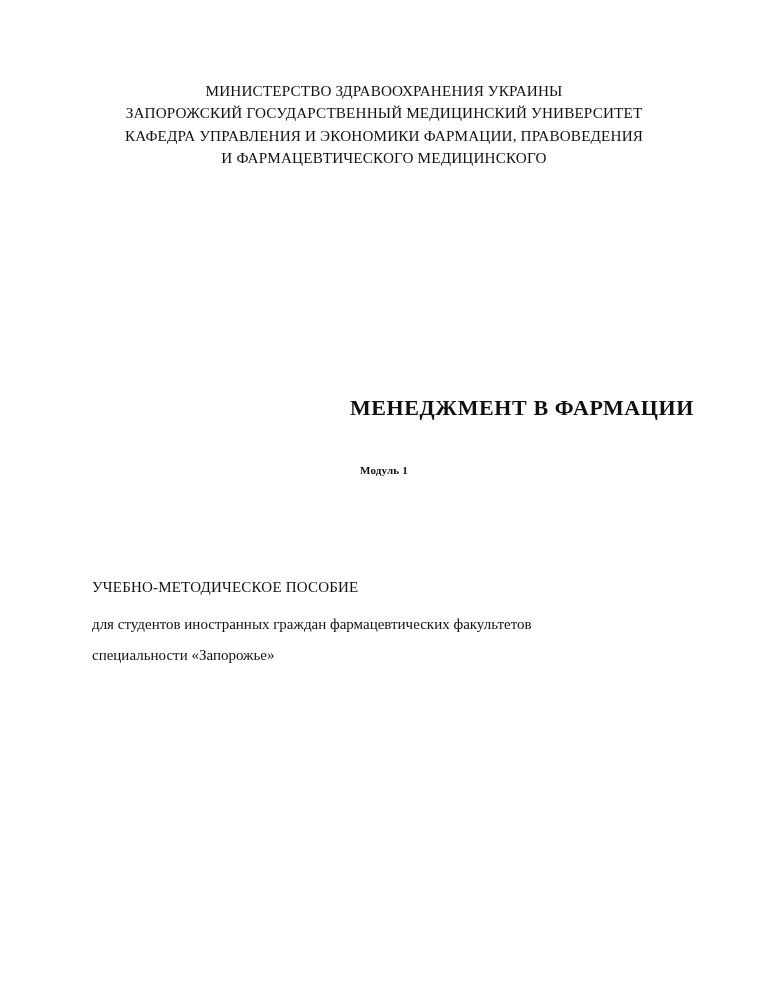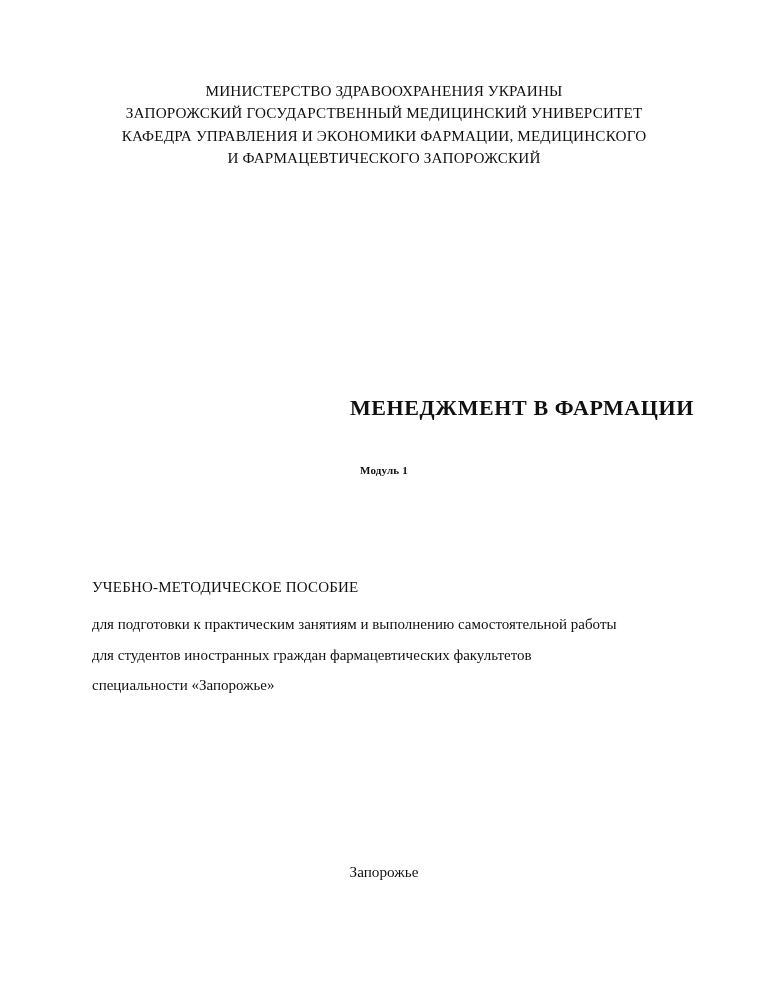--- a/index.html
+++ b/index.html
@@ -100,32 +100,30 @@
   }
 </style>
 </head>
 <body>
 
 <div class="page">
 
   <header class="masthead">
     <div class="masthead-line">МИНИСТЕРСТВО ЗДРАВООХРАНЕНИЯ УКРАИНЫ</div>
     <div class="masthead-line">ЗАПОРОЖСКИЙ ГОСУДАРСТВЕННЫЙ МЕДИЦИНСКИЙ УНИВЕРСИТЕТ</div>
-    <div class="masthead-line">КАФЕДРА УПРАВЛЕНИЯ И ЭКОНОМИКИ ФАРМАЦИИ, МЕДИЦИНСКОГО</div>
-    <div class="masthead-line">И ФАРМАЦЕВТИЧЕСКОГО ЗАПОРОЖСКИЙ</div>
+    <div class="masthead-line">КАФЕДРА УПРАВЛЕНИЯ И ЭКОНОМИКИ ФАРМАЦИИ, ПРАВОВЕДЕНИЯ</div>
+    <div class="masthead-line">И ФАРМАЦЕВТИЧЕСКОГО МЕДИЦИНСКОГО</div>
   </header>
 
   <h1 class="doc-title">МЕНЕДЖМЕНТ В ФАРМАЦИИ</h1>
 
   <div class="module-line">Модуль 1</div>
 
   <section class="subtitle-block">
     <div class="subtitle-kind">УЧЕБНО-МЕТОДИЧЕСКОЕ ПОСОБИЕ</div>
-    <div class="subtitle-desc">для подготовки к практическим занятиям и выполнению самостоятельной работы</div>
     <div class="subtitle-desc">для студентов иностранных граждан фармацевтических факультетов</div>
     <div class="subtitle-desc">специальности «Запорожье»</div>
   </section>
 
   <footer class="imprint">
-    <div class="imprint-line">Запорожье</div>
   </footer>
 
 </div>
 
 </body></html>

